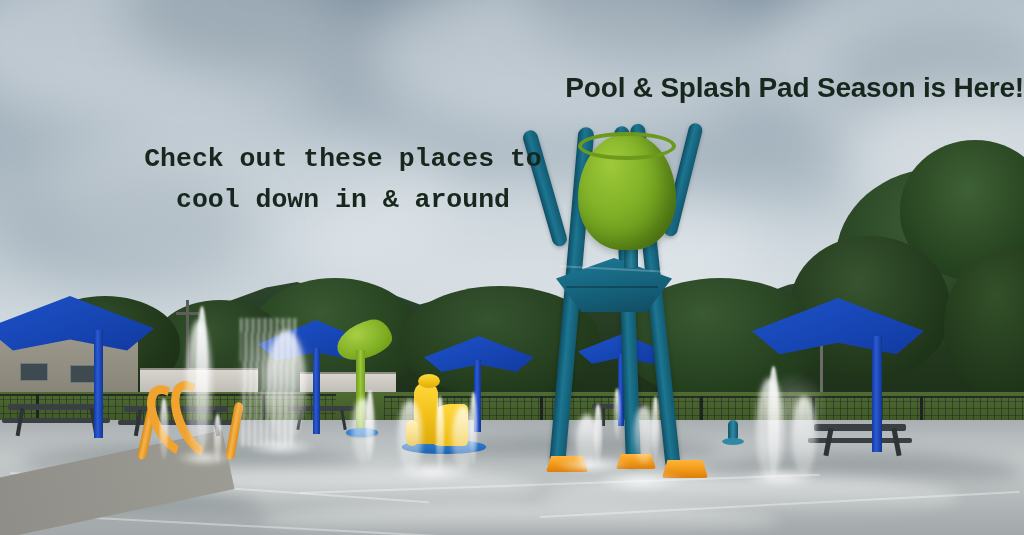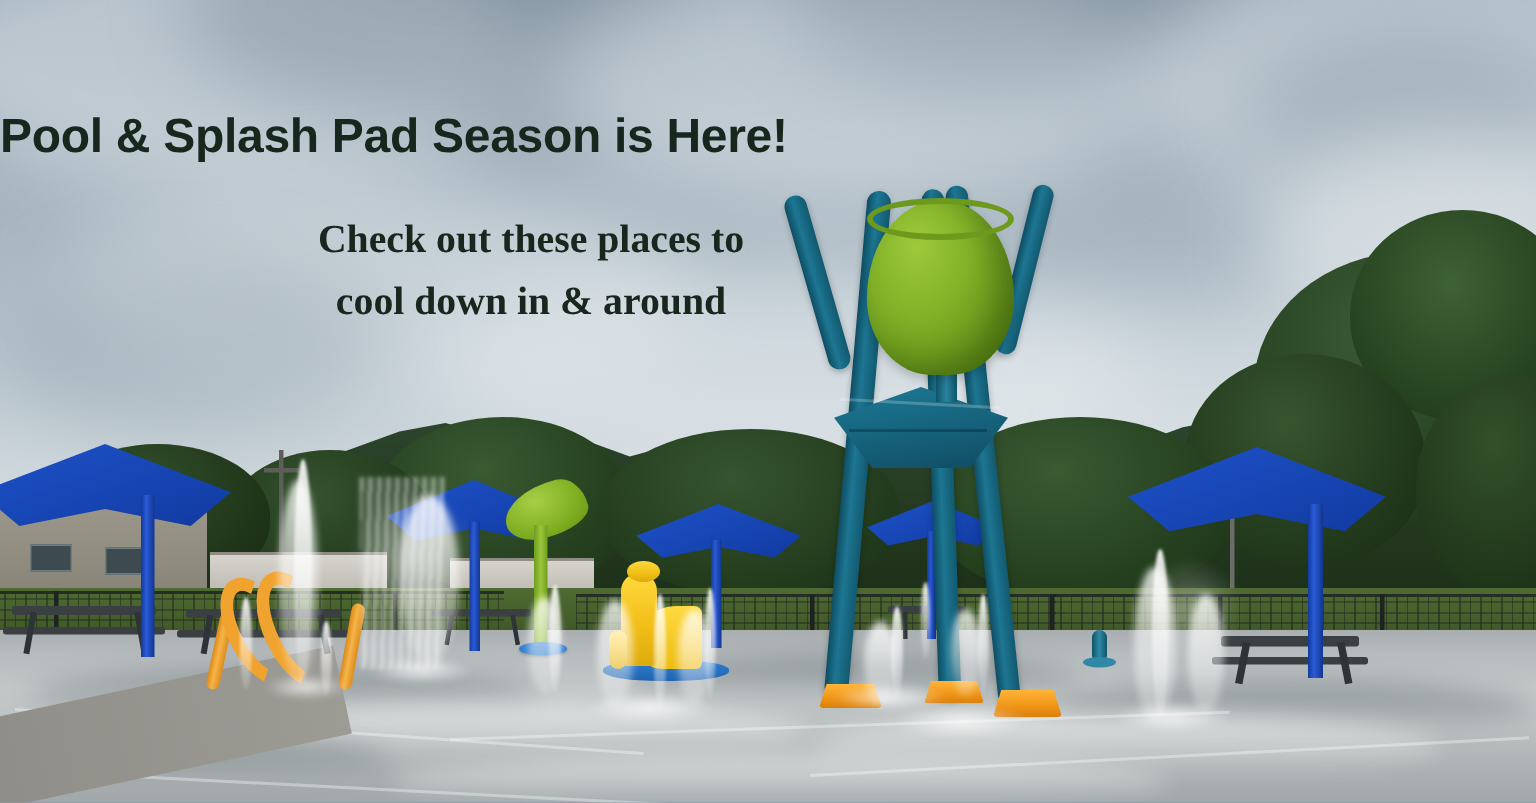--- a/index.html
+++ b/index.html
@@ -202,31 +202,31 @@
   .table-top { position:absolute; background:#3a3f42; border-radius:2px; }
   .table-leg { position:absolute; background:#2e3337; }
 
   
   .textblock {
     position:absolute; left:0; top:0; width:1024px; height:270px;
     pointer-events:none;
   }
   .headline {
     position:absolute; left:0; top:72px; width:1024px;
-    text-align:left;
-    font-size:32px; font-weight:700; letter-spacing:-0.2px;
+    text-align:right;
+    font-size:28px; font-weight:700; letter-spacing:-0.2px;
     color:#18271d;
     font-family:"Liberation Sans", sans-serif;
   }
   .sub {
-    position:absolute; left:111px; top:139px; width:486px;
+    position:absolute; left:100px; top:139px; width:486px;
     text-align:center;
     font-size:26.5px; font-weight:700; line-height:41px;
     color:#18271d;
-    font-family:Liberation Serif, serif;
+    font-family:Liberation Mono, monospace;
   }
 </style>
 </head>
 <body>
 
 <div class="poster">
 
   <div class="sky"></div>
 
   <div class="cloud c-lt" style="left:-60px;  top:-50px; width:420px; height:180px;"></div>

